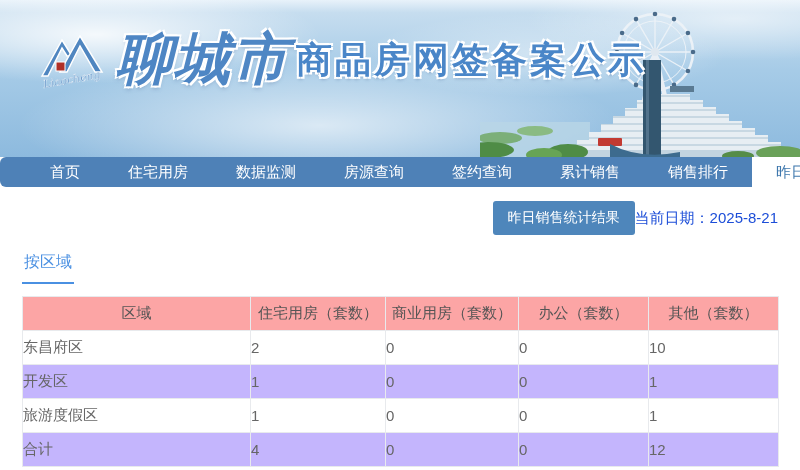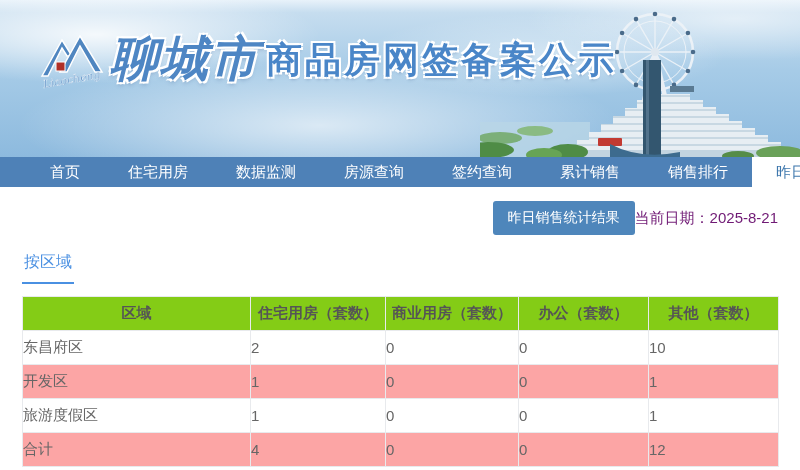--- a/index.html
+++ b/index.html
@@ -16,70 +16,70 @@
       radial-gradient(ellipse 320px 70px at 12% 22%, rgba(255,255,255,.85), rgba(255,255,255,0) 70%),
       radial-gradient(ellipse 420px 90px at 40% 80%, rgba(255,255,255,.65), rgba(255,255,255,0) 72%),
       radial-gradient(ellipse 260px 60px at 68% 35%, rgba(255,255,255,.45), rgba(255,255,255,0) 70%),
       radial-gradient(ellipse 300px 60px at 92% 12%, rgba(255,255,255,.55), rgba(255,255,255,0) 70%),
       linear-gradient(180deg, #e8f2fa 0%, #c6ddef 8%, #a6cbe7 45%, #8dbade 100%);
   }
   .brand { position:absolute; left:40px; top:26px; display:flex; align-items:flex-start; z-index:2; }
   .logo { width:64px; height:62px; margin-top:6px; }
   .city-name {
     font-family:"DejaVu Serif", serif; font-style:italic; font-weight:bold;
-    font-size:48px; line-height:64px; color:#4e86c4; letter-spacing:2px; margin-left:6px;
+    font-size:56px; line-height:64px; color:#4e86c4; letter-spacing:2px; margin-left:12px;
     text-shadow:-2px -2px 0 #fff, 2px -2px 0 #fff, -2px 2px 0 #fff, 2px 2px 0 #fff, 0 3px 4px rgba(60,90,140,.35);
   }
   .banner-title {
     font-weight:bold; font-size:36px; color:#4a86c8; letter-spacing:3px;
     margin:10px 0 0 6px;
     text-shadow:-2px -2px 0 #fff, 2px -2px 0 #fff, -2px 2px 0 #fff, 2px 2px 0 #fff, 0 3px 3px rgba(60,90,140,.3);
   }
   .banner-art { position:absolute; right:0; top:0; width:320px; height:157px; }
 
   
   .nav {
     position:relative; height:30px; background:#4e81b7; display:flex;
-    padding-left:26px; font-size:15px; color:#fff; z-index:3;
+    padding-left:26px; font-size:15px; color:#fff; z-index:3;border-radius:6px;
   }
   .nav-item {
     line-height:30px; padding:0 24px; cursor:pointer; white-space:nowrap;
   }
   .nav-item.active { background:#ffffff; color:#3f78ad; }
 
   
   .toolbar {
     display:flex; justify-content:flex-end; align-items:center;
     margin:14px 22px 0 22px;
   }
   .result-btn {
     background:#4e86bb; color:#fff; border:none; font-size:14px;
     padding:8px 15px; border-radius:3px; cursor:pointer;
     font-family:"Liberation Sans", sans-serif;
   }
-  .date-box { font-size:15px; color:#701a75; }
+  .date-box { font-size:15px; color:#1d4ed8; }
 
   
   .view-tabs { display:flex; gap:16px; margin:17px 22px 0 22px; font-size:16px; }
   .view-tab { padding:0 2px 9px 2px; cursor:pointer; color:#333; }
   .view-tab.active { color:#4a90e2; border-bottom:2px solid #4a90e2; }
 
   
   table {
     width:756px; margin:12px 22px 0 22px; border-collapse:collapse;
     table-layout:fixed; font-size:15px;
   }
   th {
-    background:#84cc16; color:#555; font-weight:bold; height:34px;
+    background:#fca5a5; color:#555; font-weight:normal; height:34px;
     border:1px solid #e8eaed; text-align:center;
   }
   td {
     color:#666; height:34px; border:1px solid #e8eaed; background:#fff;
   }
-  tr.stripe td { background:#fca5a5; }
+  tr.stripe td { background:#c4b5fd; }
 </style>
 </head>
 <body>
 
 <div class="banner">
   <div class="brand">
     <svg class="logo" viewBox="0 0 64 62">
       <path d="M2 44 L22 8 L32 24 L27 24 L22 16 L8 44 Z" fill="#4f86c0" stroke="#fff" stroke-width="1.5"></path>
       <path d="M20 40 L40 4 L62 40 L55 40 L40 14 L27 40 Z" fill="#4f86c0" stroke="#fff" stroke-width="1.5"></path>
       <rect x="16" y="30" width="9" height="9" fill="#b03028" stroke="#fff" stroke-width="1"></rect>

